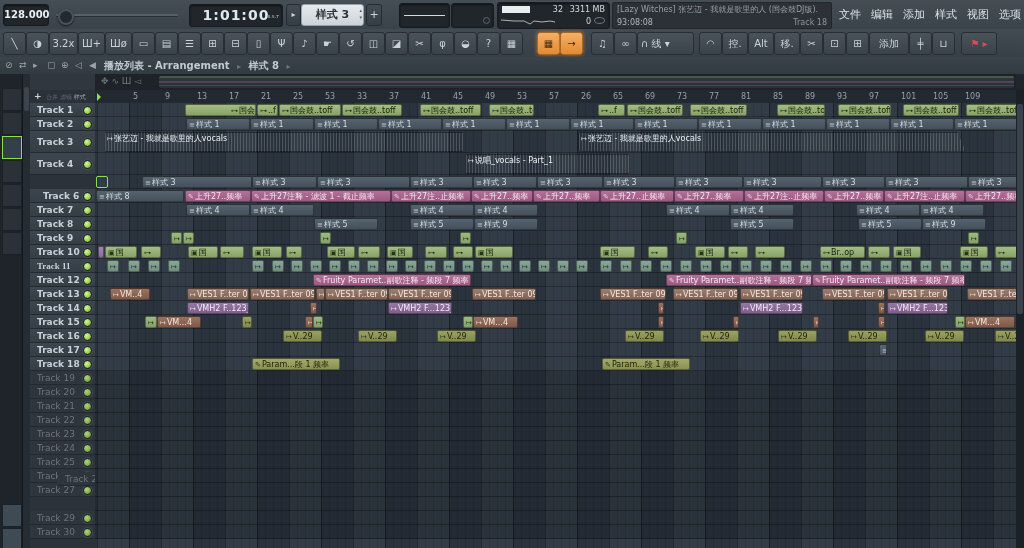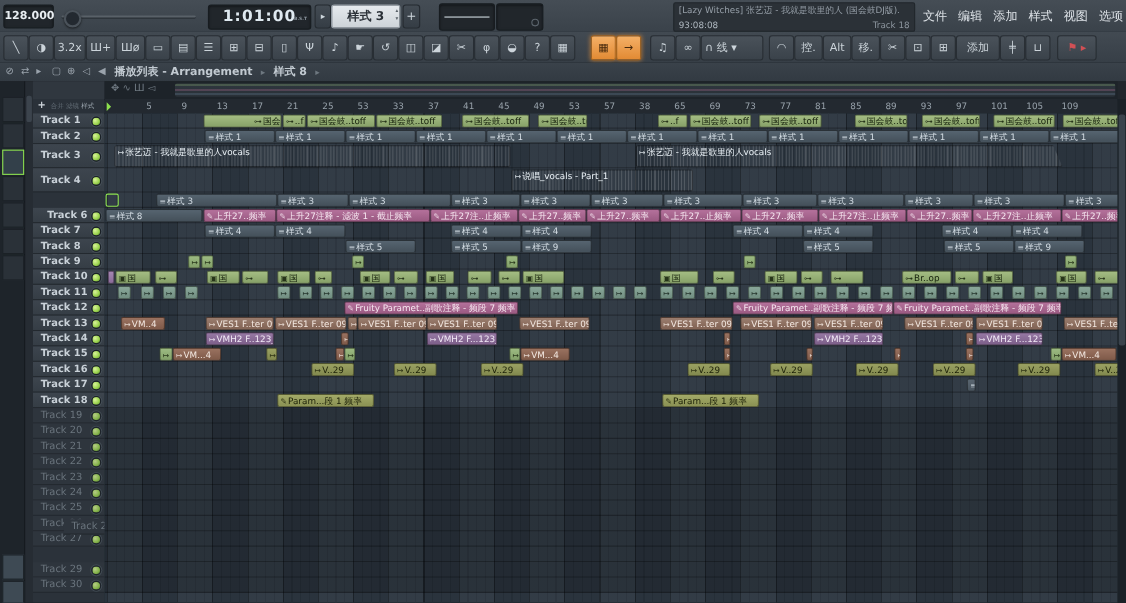--- a/index.html
+++ b/index.html
@@ -110,20 +110,32 @@
       <span>样式 3</span>
       <span id="pattern-spin">▴<br>▾</span>
     </div>
     <div id="plus-btn" class="sq-btn">+</div>
     <div id="osc1" class="panel">
         <i></i>
       </div>
     <div id="osc2" class="panel">
         <i></i>
       </div>
+    <div id="cpu" class="panel">
+      <div class="r1">
+        <div class="meter"></div>
+        <span class="v32">32</span>
+        <span class="vmem">3311 MB</span>
+      </div>
+      <svg width="56" height="10">
+        <polyline points="1,4 14,5 24,5 30,8 34,5 42,6 50,5 55,6" fill="none" stroke="#aab4bc" stroke-width="1"></polyline>
+      </svg>
+      <span class="v0">0</span>
+      <span class="ell"></span>
+    </div>
     <div id="hint" class="abs">
       <div class="l1">[Lazy Witches] 张艺迈 - 我就是歌里的人 (国会鼓DJ版).</div>
       <div class="l2">93:08:08</div>
       <div class="lr">Track 18</div>
     </div>
     <div id="menu" class="abs"><span>文件</span><span>编辑</span><span>添加</span><span>样式</span><span>视图</span><span>选项</span></div>
   </div>
 
   <div id="toolbar2" class="abs">
       <div class="tbtn" style="left: 3px; width: 21px;">╲</div>
@@ -237,21 +249,21 @@
           <div class="led"></div>
         </div>
         <div class="trow" style="top: 157px; height: 14px;">
           <div class="nm">Track 9</div>
           <div class="led"></div>
         </div>
         <div class="trow" style="top: 171px; height: 14px;">
           <div class="nm">Track 10</div>
           <div class="led"></div>
         </div>
-        <div class="trow" style="top: 185px; height: 14px;">
+        <div class="trow" style="top: 185px; height: 14px; font-family: Liberation Serif, serif;">
           <div class="nm">Track 11</div>
           <div class="led"></div>
         </div>
         <div class="trow" style="top: 199px; height: 14px;">
           <div class="nm">Track 12</div>
           <div class="led"></div>
         </div>
         <div class="trow" style="top: 213px; height: 14px;">
           <div class="nm">Track 13</div>
           <div class="led"></div>
@@ -338,21 +350,21 @@
         <span style="left: 166px;">21</span>
         <span style="left: 198px;">25</span>
         <span style="left: 230px;">53</span>
         <span style="left: 262px;">33</span>
         <span style="left: 294px;">37</span>
         <span style="left: 326px;">41</span>
         <span style="left: 358px;">45</span>
         <span style="left: 390px;">49</span>
         <span style="left: 422px;">53</span>
         <span style="left: 454px;">57</span>
-        <span style="left: 486px;">38</span>
+        <span style="left: 486px;">26</span>
         <span style="left: 518px;">65</span>
         <span style="left: 550px;">69</span>
         <span style="left: 582px;">73</span>
         <span style="left: 614px;">77</span>
         <span style="left: 646px;">81</span>
         <span style="left: 678px;">85</span>
         <span style="left: 710px;">89</span>
         <span style="left: 742px;">93</span>
         <span style="left: 774px;">97</span>
         <span style="left: 806px;">101</span>

